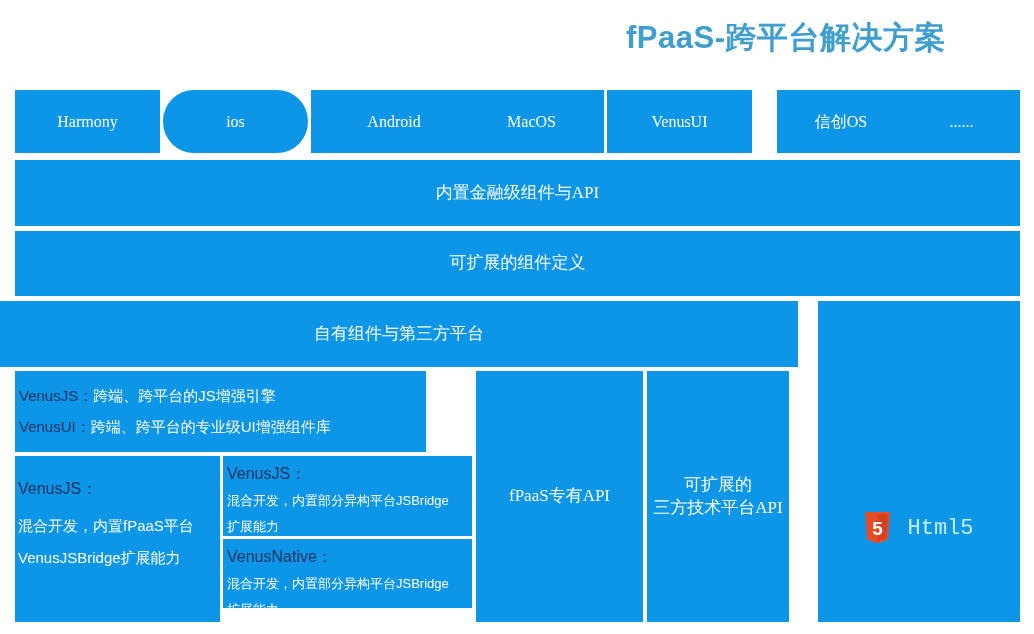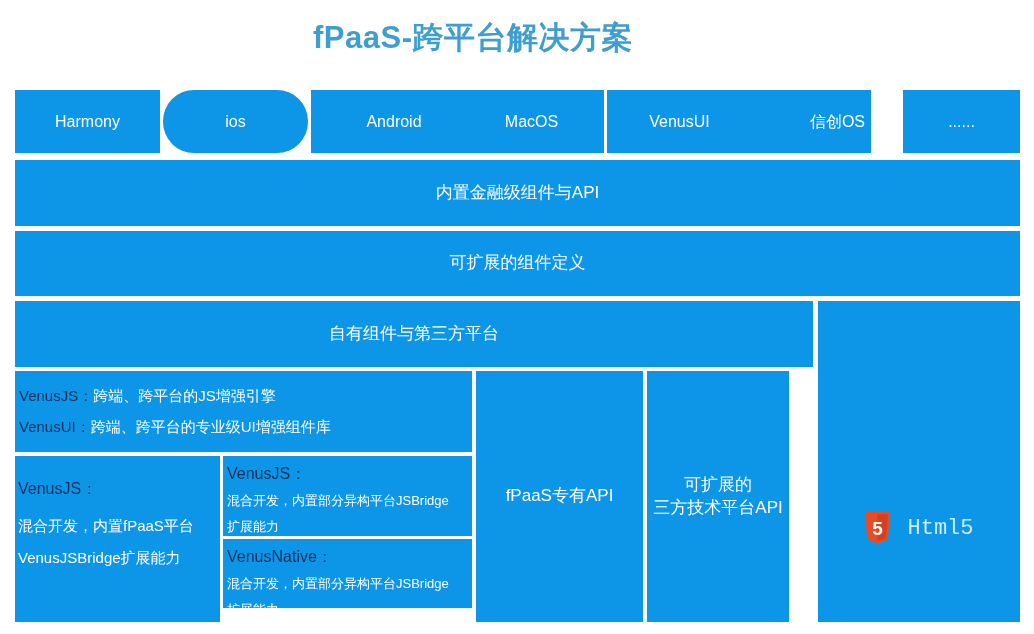--- a/index.html
+++ b/index.html
@@ -14,21 +14,21 @@
     overflow: hidden;
     position: relative;
   }
 
   
   .title-bar {
     position: absolute;
     left: 0;
     top: 18px;
     width: 946px;
-    text-align: center;
+    text-align: right;
   }
   .title-text {
     font-size: 31px;
     font-weight: 600;
     color: #3f9ed0;
     letter-spacing: 0.5px;
     line-height: 40px;
     white-space: nowrap;
   }
 
@@ -42,47 +42,48 @@
     justify-content: center;
     color: #ffffff;
     overflow: hidden;
   }
   .cell-center {
     text-align: center;
     font-size: 17px;
     font-weight: 400;
     line-height: 1.35;
     padding: 0 6px;
+    font-family: Liberation Serif, serif;
   }
 
   
   .os-cell { top: 90px; height: 63px; font-size: 16px; }
 
   
   .band {
     left: 15px;
     width: 1005px;
     text-align: right;
   }
   .band-1 { top: 160px; height: 66px; }
   .band-2 { top: 231px; height: 65px; }
 
   
   .band-3 {
-    left: 15px;
+    left: 0;
     top: 301px;
     width: 798px;
     height: 66px;
   }
 
   
   .venus-desc {
     left: 15px;
     top: 371px;
-    width: 457px;
+    width: 411px;
     height: 81px;
     display: block;
     padding: 9px 4px 8px 4px;
   }
   .venus-line {
     font-size: 15px;
     line-height: 31px;
     color: #ffffff;
     white-space: nowrap;
   }
@@ -183,21 +184,21 @@
 </div>
 <div class="cell cell-center os-cell" style="left:311px;width:166px;">
   <span>Android</span>
 </div>
 <div class="cell cell-center os-cell" style="left:459px;width:145px;">
   <span>MacOS</span>
 </div>
 <div class="cell cell-center os-cell" style="left:607px;width:145px;">
   <span>VenusUI</span>
 </div>
-<div class="cell cell-center os-cell" style="left:743px;width:128px;justify-content:flex-end;">
+<div class="cell cell-center os-cell" style="left:777px;width:128px;">
   <span>信创OS</span>
 </div>
 <div class="cell cell-center os-cell" style="left:903px;width:117px;">
   <span>......</span>
 </div>
 
 <div class="cell cell-center band band-1">
   <span>内置金融级组件与API</span>
 </div>
 <div class="cell cell-center band band-2">

